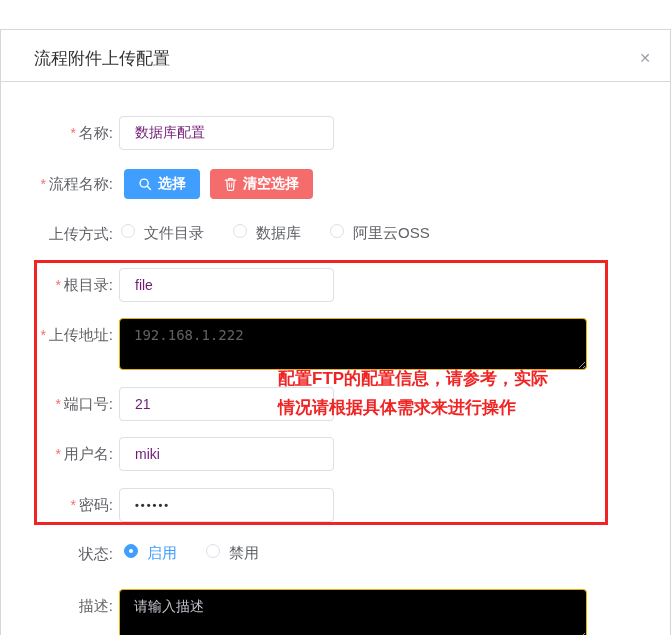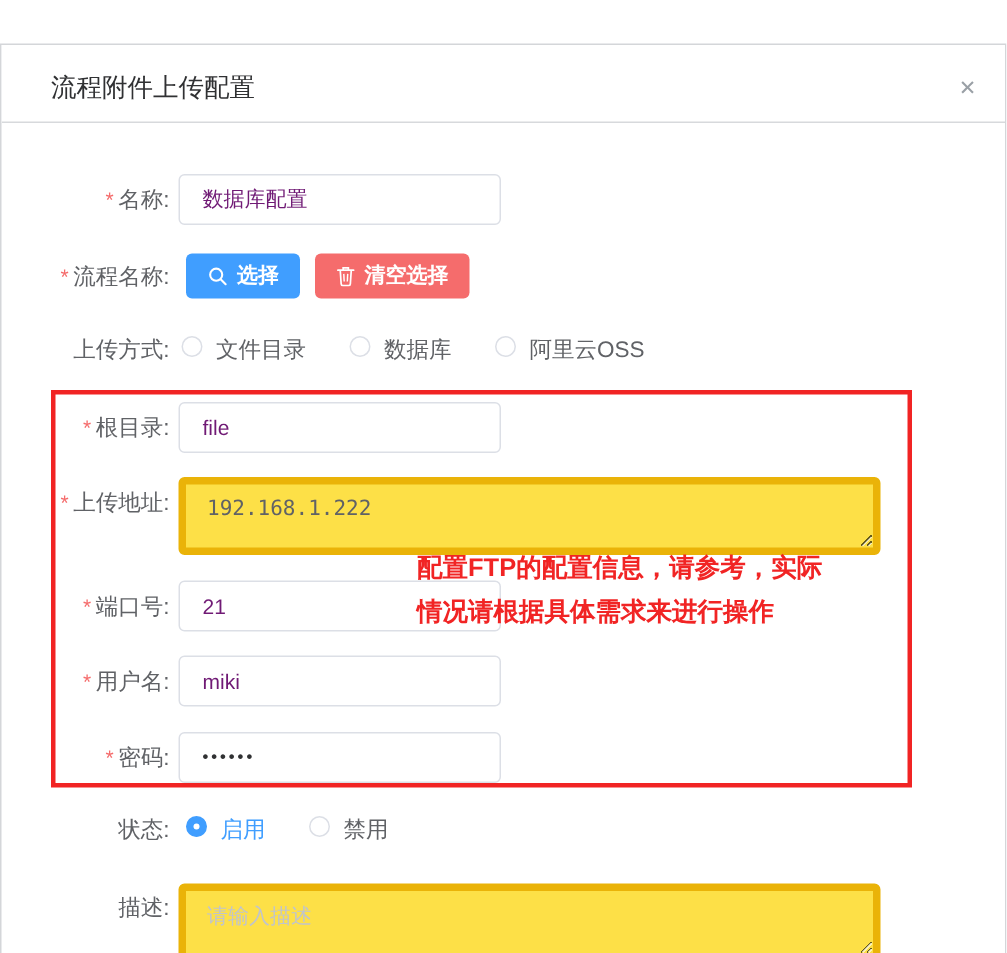--- a/index.html
+++ b/index.html
@@ -20,23 +20,23 @@
          font-size:15px; color:#606266; line-height:34px; white-space:nowrap; }
   .lbl .star { color:#f56c6c; margin-right:3px; font-size:14px; }
   .lbl-top { line-height:20px; top:7px; }
 
   .inp { position:absolute; left:118px; top:0; width:215px; height:34px;
          border:1px solid #dcdfe6; border-radius:4px; padding:0 15px;
          font-size:14px; color:#701a75; outline:none; background:#fff;
          font-family:"Liberation Sans","DejaVu Sans",sans-serif; }
   .inp-pwd { font-size:11px; letter-spacing:2px; color:#303133; font-weight:bold; }
   .ta { position:absolute; left:118px; top:0; width:468px; height:52px;
-        border:5px solid #eab308; border-radius:4px; padding:6px 14px;
+        border:1px solid #eab308; border-radius:4px; padding:6px 14px;
         font-size:14px; color:#606266; outline:none; resize:vertical;
-        font-family:"DejaVu Sans Mono",monospace; line-height:20px; background:#fde047; }
+        font-family:"DejaVu Sans Mono",monospace; line-height:20px; background:#000000; }
   .ta::placeholder { color:#c0c4cc; font-family:"Liberation Sans","DejaVu Sans",sans-serif; }
   .ta-desc { font-family:"Liberation Sans","DejaVu Sans",sans-serif; }
 
   
   .btnbar { position:absolute; left:123px; top:0; display:flex; gap:10px; }
   .btn { display:inline-flex; align-items:center; gap:6px; height:30px;
          padding:0 14px; border:none; border-radius:4px; color:#fff;
          font-size:14px; cursor:pointer; white-space:nowrap;
          font-family:"Liberation Sans","DejaVu Sans",sans-serif;font-weight:bold; }
   .btn-primary { background:#409EFF; }

